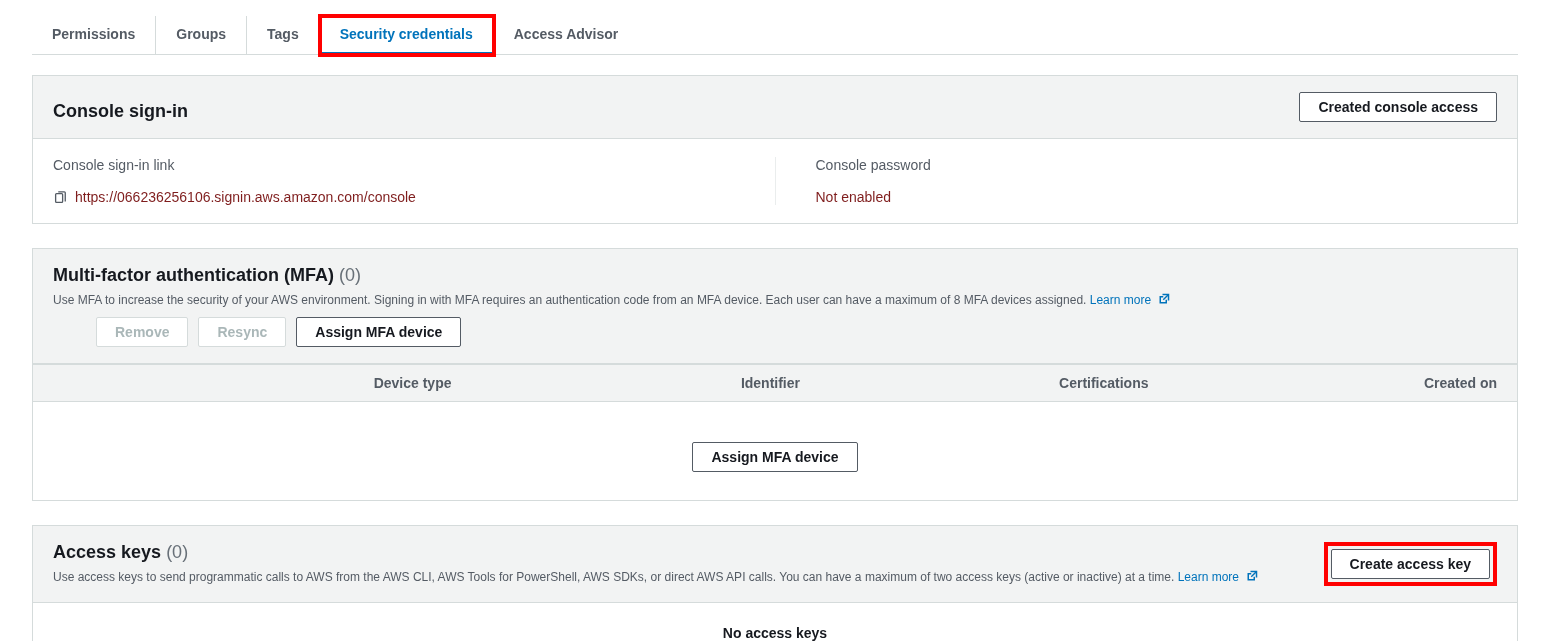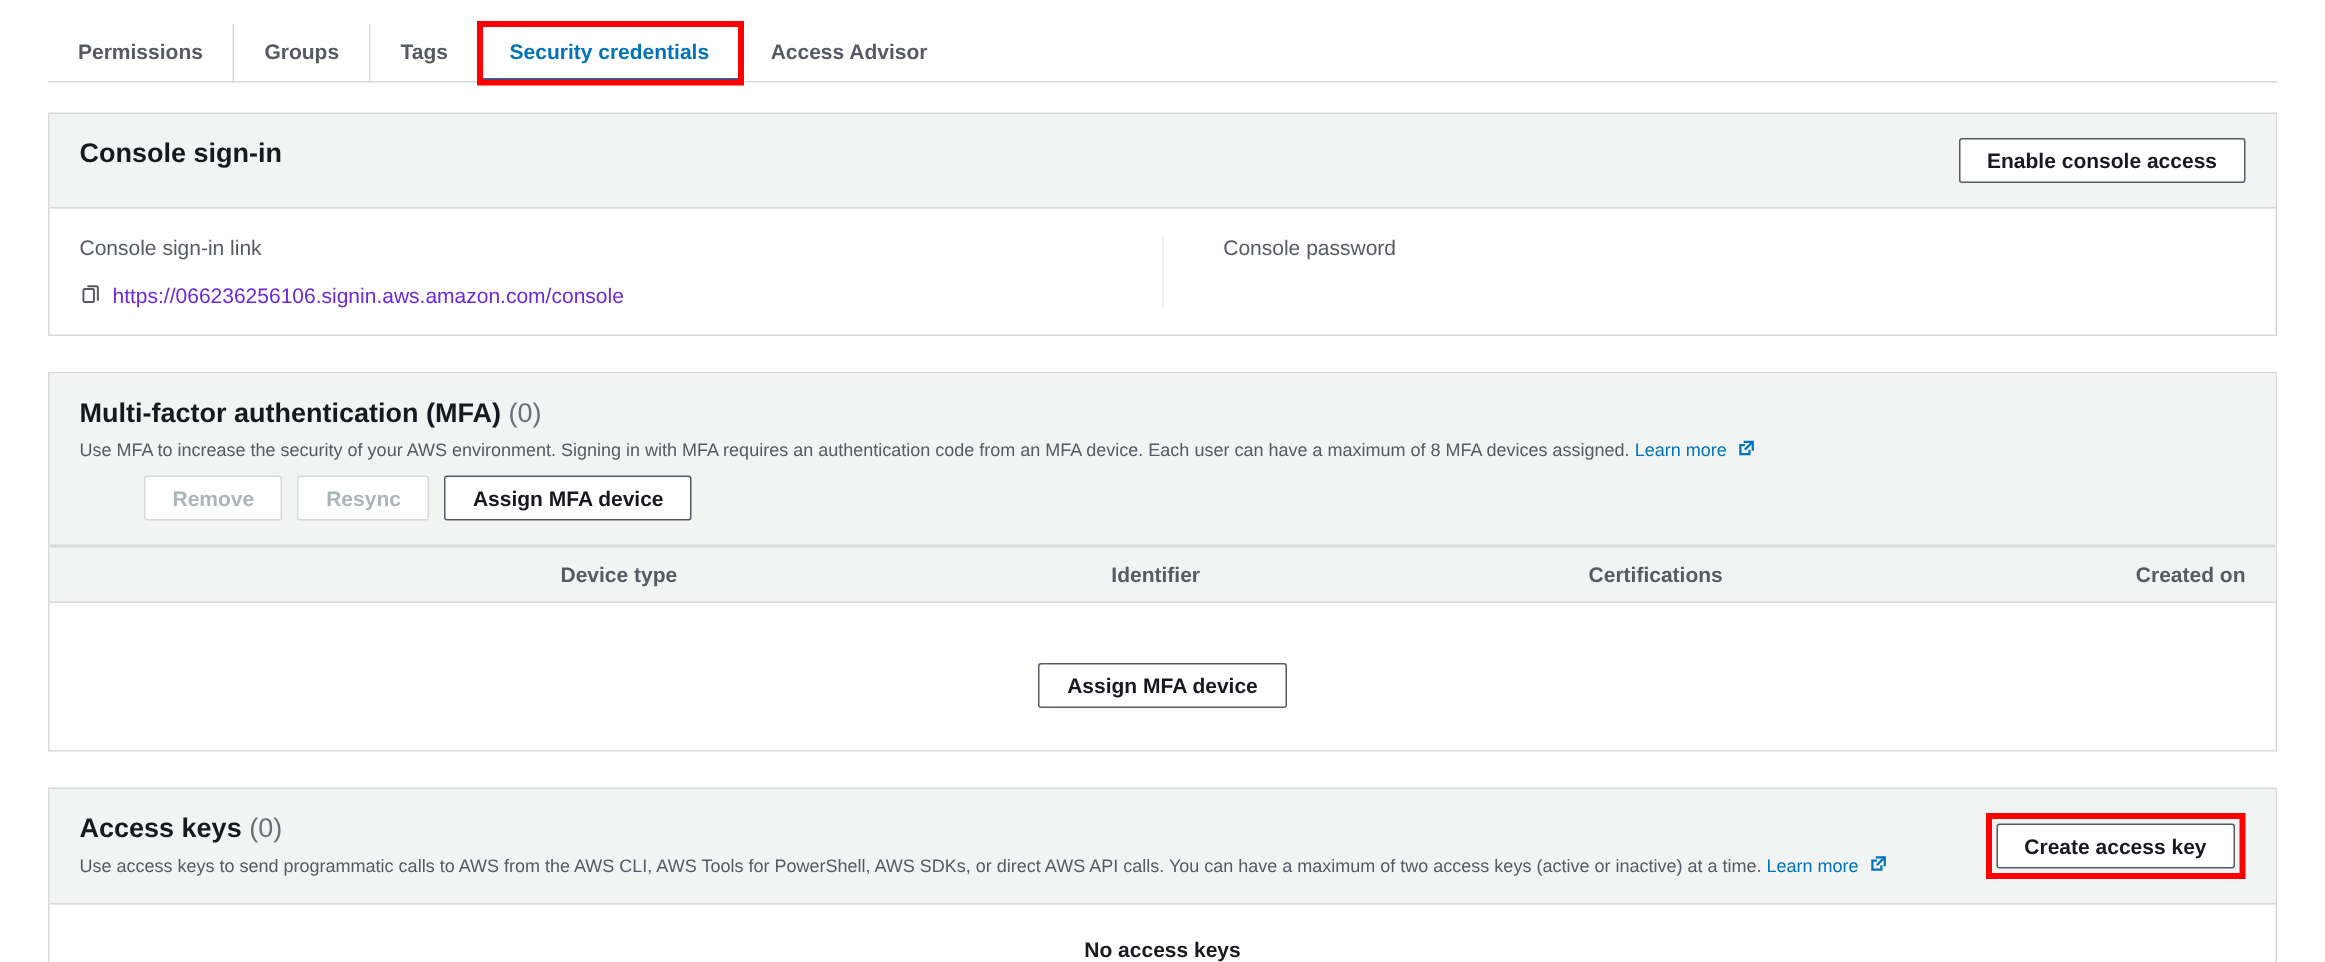--- a/index.html
+++ b/index.html
@@ -45,21 +45,21 @@
     background: #f2f3f3;
     padding: 16px 20px;
     display: flex;
     justify-content: space-between;
     align-items: flex-start;
     border-bottom: 1px solid #d5dbdb;
   }
   .panel-header-top {
     display: flex;
     justify-content: space-between;
-    align-items: flex-start;
+    align-items: flex-end;
     width: 100%;
   }
   .panel-header h2 {
     font-size: 18px;
     font-weight: 700;
     display: inline;
   }
   .count {
     color: #687078;
     font-weight: 400;
@@ -79,23 +79,23 @@
   }
   .two-col > div { flex: 1; }
   .two-col .col-right { border-left: 1px solid #eaeded; padding-left: 40px; }
   .kv-label {
     font-size: 14px;
     color: #545b64;
     margin-bottom: 6px;
   }
   .kv-value {
     font-size: 14px;
-    color: #6d28d9;
-    display: flex;
-    align-items: center;
+    color: #7f1d1d;
+    display: flex;
+    align-items: flex-end;
     gap: 8px;
     margin-top: 16px;
   }
   .btn {
     border: 1px solid #545b64;
     background: #ffffff;
     padding: 6px 18px;
     font-size: 14px;
     font-weight: 700;
     color: #16191f;
@@ -176,38 +176,39 @@
   <div class="tab">Groups</div>
   <div class="tab">Tags</div>
   <div class="tab active highlighted-red">Security credentials</div>
   <div class="tab">Access Advisor</div>
 </div>
 
 <div class="panel">
   <div class="panel-header">
     <div class="panel-header-top">
       <h2>Console sign-in</h2>
-      <button class="btn">Enable console access</button>
+      <button class="btn">Created console access</button>
     </div>
   </div>
   <div class="panel-body two-col">
     <div>
       <div class="kv-label">Console sign-in link</div>
       <div class="kv-value">
         <span class="copy-icon">
           <svg viewBox="0 0 16 16" fill="none" stroke="#545b64" stroke-width="1.5">
             <rect x="3" y="3" width="8" height="10" rx="1"></rect>
             <path d="M6 1h7a1 1 0 0 1 1 1v10"></path>
           </svg>
         </span>
         <span>https://066236256106.signin.aws.amazon.com/console</span>
       </div>
     </div>
     <div class="col-right">
       <div class="kv-label">Console password</div>
+      <div class="kv-value">Not enabled</div>
     </div>
   </div>
 </div>
 
 <div class="panel">
   <div class="panel-header" style="display:block;">
     <h2>
       <span>Multi-factor authentication (MFA)</span>
       <span class="count">(0)</span>
     </h2>

